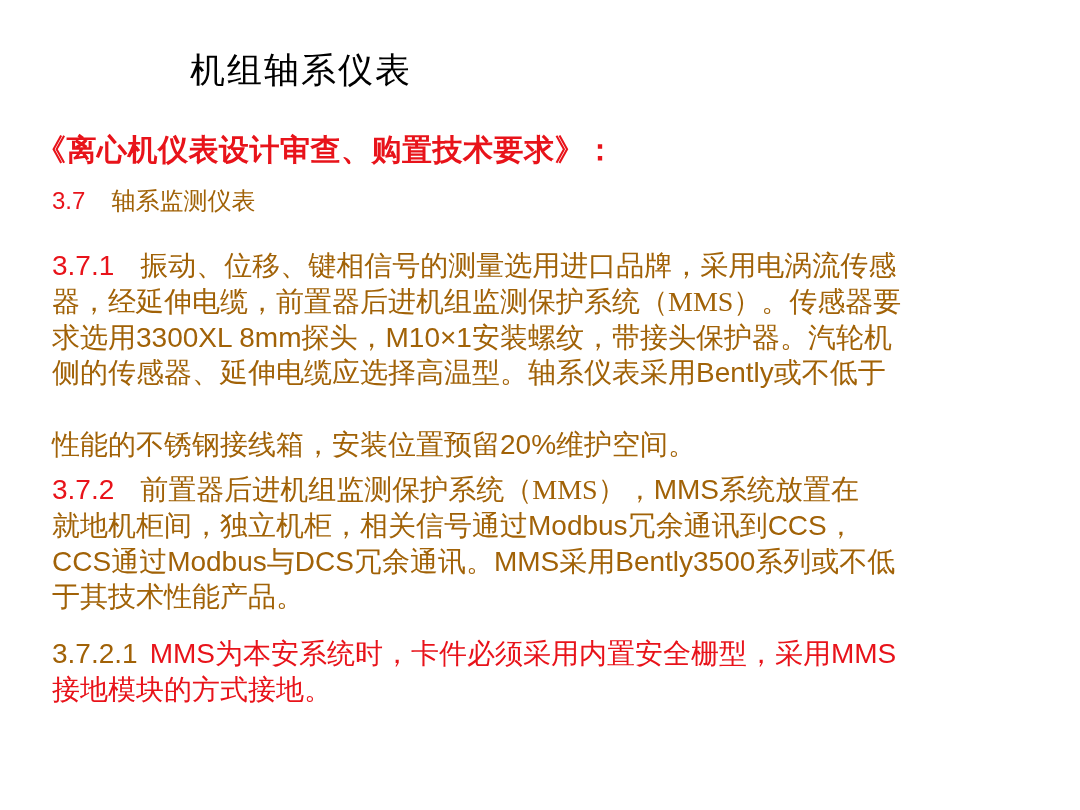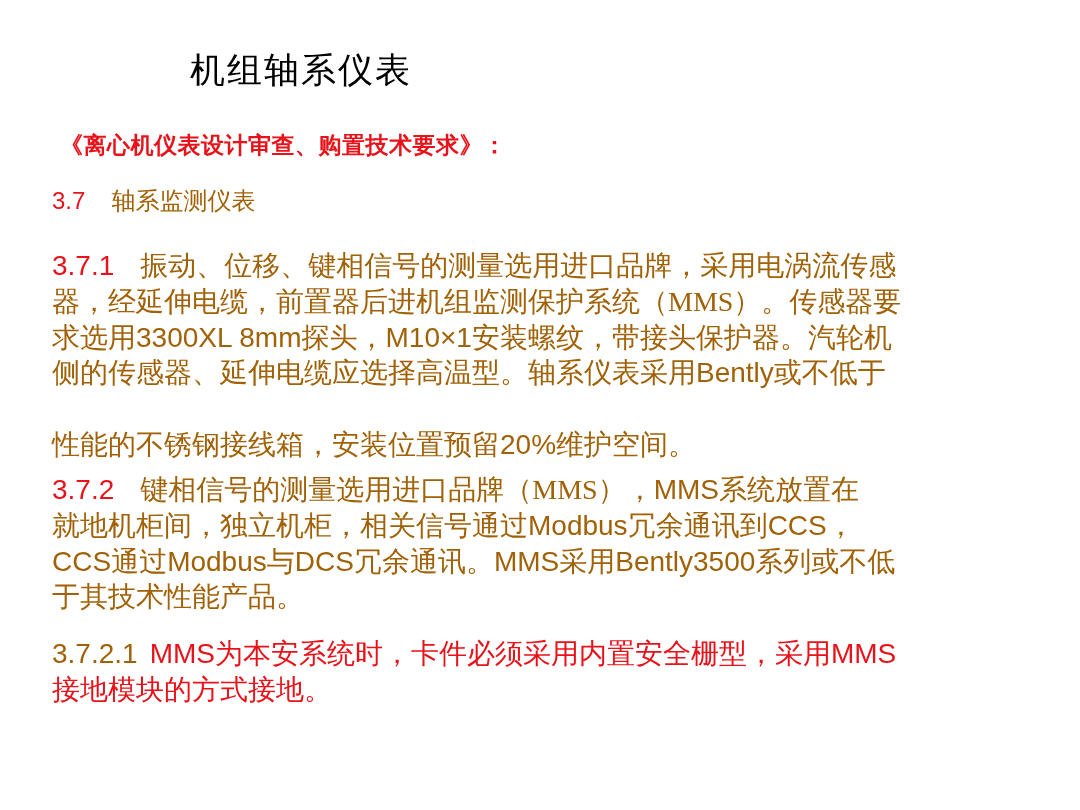--- a/index.html
+++ b/index.html
@@ -28,26 +28,25 @@
     font-size: 35px;
     line-height: 1.2;
     color: #000000;
     letter-spacing: 2px;
     font-family: "Liberation Serif", "DejaVu Serif", serif;
   }
   .doc-heading {
     position: absolute;
     left: 36px;
     top: 130px;
-    font-size: 23px;
+    font-size: 30px;
     font-weight: bold;
     color: #e8131a;
     font-family: "Liberation Serif", "DejaVu Serif", serif;
     letter-spacing: 0.5px;
-    margin-left: 24px;
   }
   .body-block {
     position: absolute;
     left: 52px;
     width: 1000px;
     font-size: 28px;
     line-height: 1.28;
   }
   .sec-37 {
     top: 186px;
@@ -110,21 +109,21 @@
   <div class="body-block sec-371 para">
     <span class="num">3.7.1</span><span class="gap"></span><span class="blk">振动、位移、键相信号的测量选用进口品牌，采用电涡流传感</span><br>
     <span class="blk">器，经延伸电缆，前置器后进机组监测保护系统（MMS）。传感器要</span><br>
     <span class="blk">求选用</span><span class="blk sans">3300XL 8mm</span><span class="blk">探头，</span><span class="blk sans">M10×1</span><span class="blk">安装螺纹，带接头保护器。汽轮机</span><br>
     <span class="blk">侧的传感器、延伸电缆应选择高温型。轴系仪表采用</span><span class="blk sans">Bently</span><span class="blk">或不低于</span><br>
     <br>
     <span class="blk">性能的不锈钢接线箱，安装位置预留</span><span class="blk sans">20%</span><span class="blk">维护空间。</span>
   </div>
 
   <div class="body-block sec-372 para">
-    <span class="num">3.7.2</span><span class="gap"></span><span class="blk">键相信号的测量选用进口品牌（MMS），</span><span class="blk sans">MMS</span><span class="blk">系统放置在</span><br>
+    <span class="num">3.7.2</span><span class="gap"></span><span class="blk">前置器后进机组监测保护系统（MMS），</span><span class="blk sans">MMS</span><span class="blk">系统放置在</span><br>
     <span class="blk">就地机柜间，独立机柜，相关信号通过</span><span class="blk sans">Modbus</span><span class="blk">冗余通讯到</span><span class="blk sans">CCS，</span><br>
     <span class="blk sans">CCS</span><span class="blk">通过</span><span class="blk sans">Modbus</span><span class="blk">与</span><span class="blk sans">DCS</span><span class="blk">冗余通讯。</span><span class="blk sans">MMS</span><span class="blk">采用</span><span class="blk sans">Bently3500</span><span class="blk">系列或不低</span><br>
     <span class="blk">于其技术性能产品。</span>
   </div>
 
   <div class="body-block sec-3721 para">
     <span class="blk line">3.7.2.1</span><span class="gap-sm"></span><span class="redtext sans">MMS</span><span class="redtext">为本安系统时，卡件必须采用内置安全栅型，采用</span><span class="redtext sans">MMS</span><br>
     <span class="redtext">接地模块的方式接地。</span>
   </div>
 

